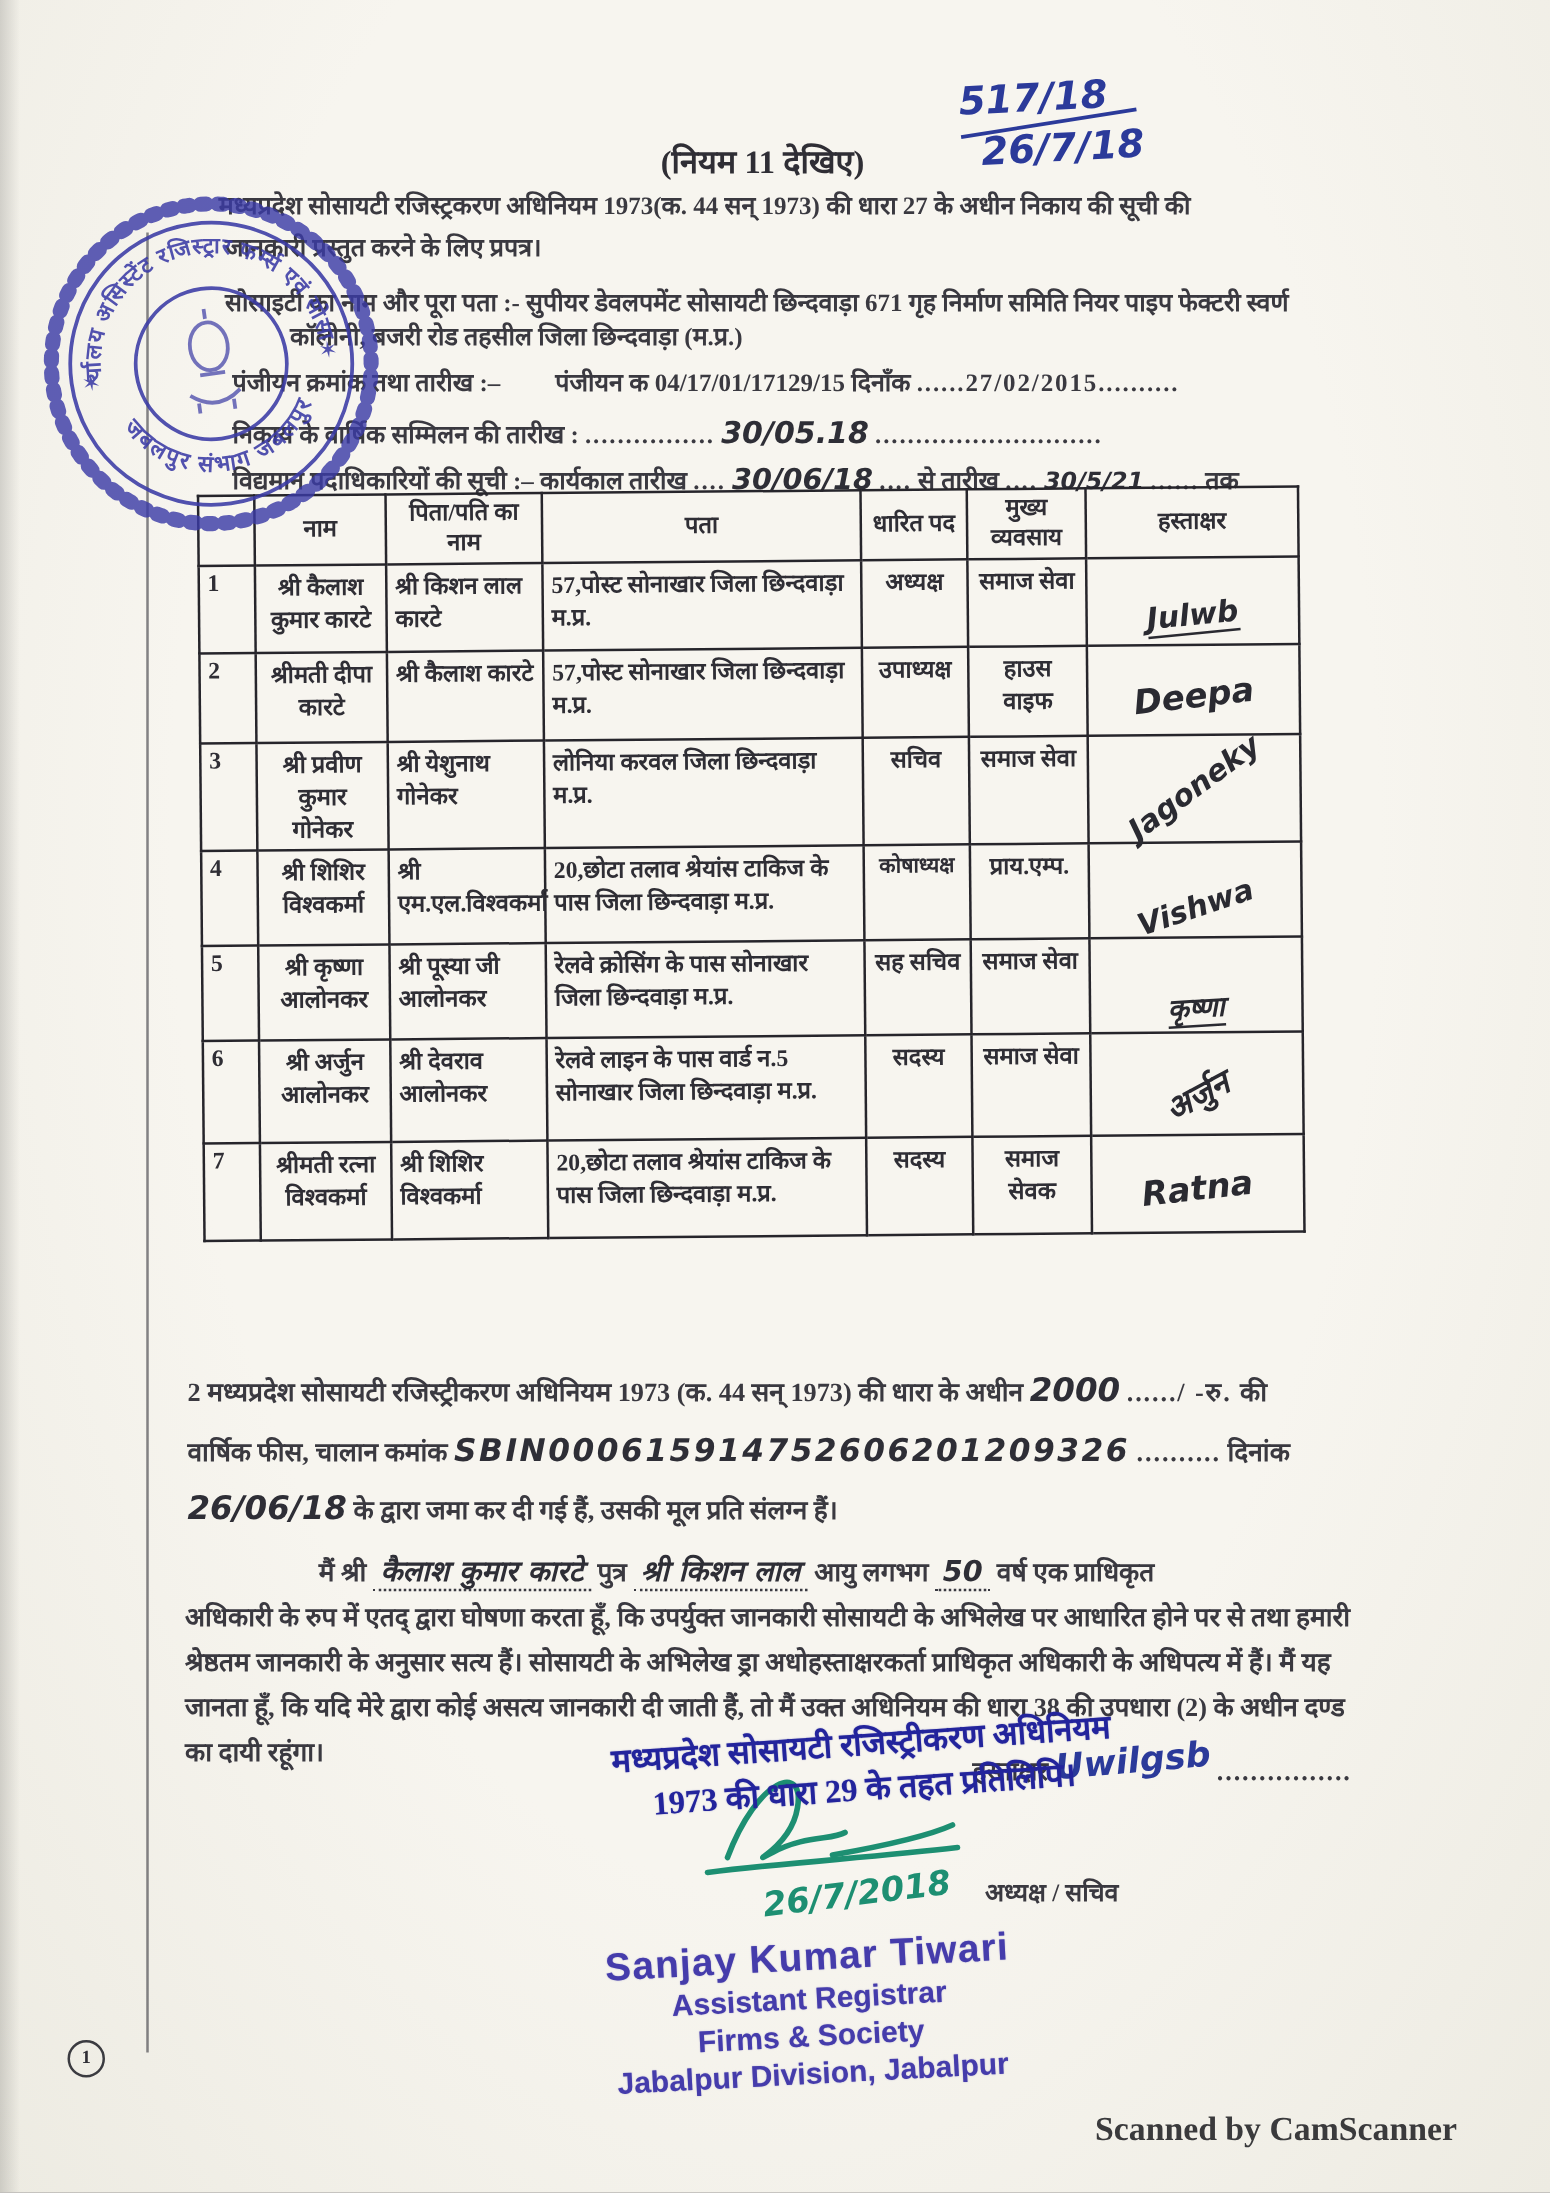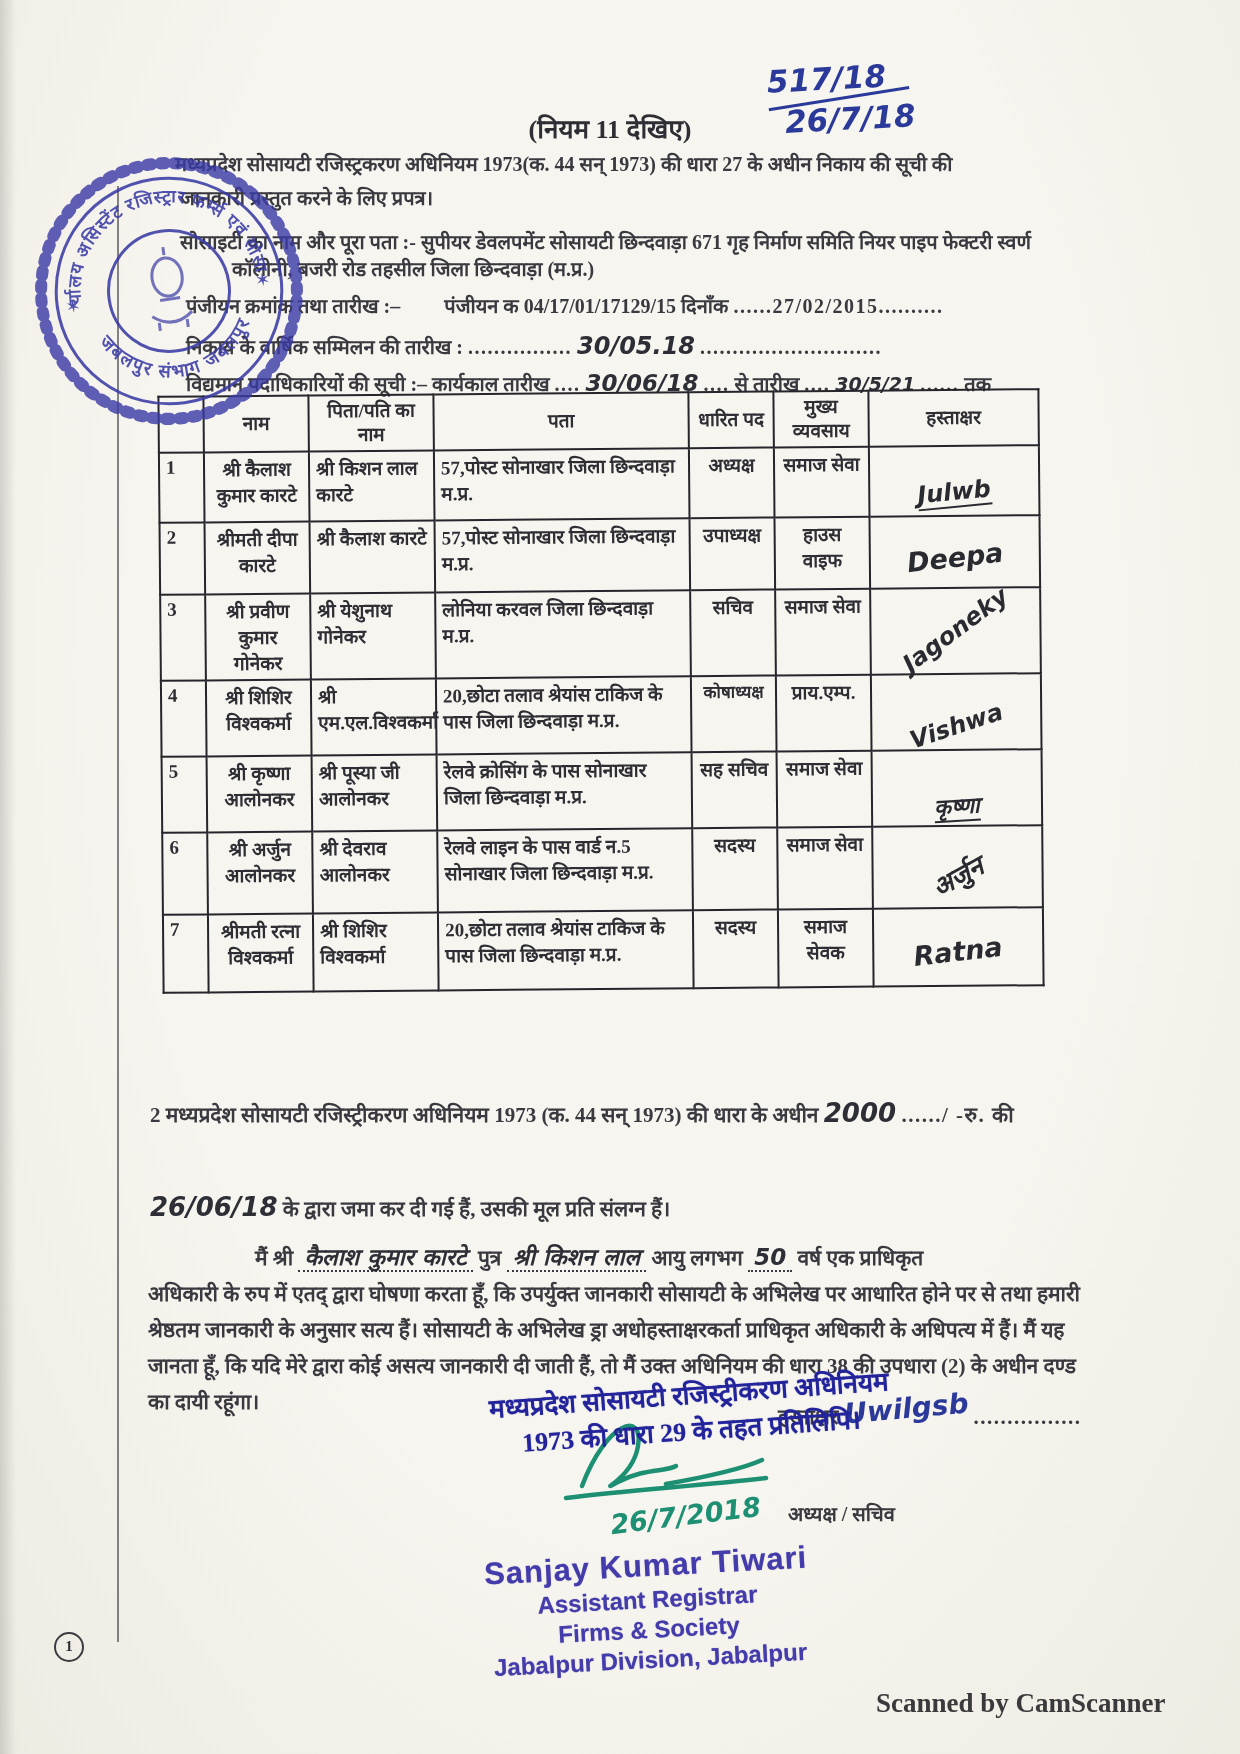--- a/index.html
+++ b/index.html
@@ -209,20 +209,26 @@
       <td class="cell-c"><span class="sig" style="transform:rotate(-6deg);font-size:27px;margin-top:24px;">Ratna</span></td>
     </tr>
   </tbody>
     </table>
 
   <div class="line print big" style="left:150px;top:1098px;">
     <span>2 मध्यप्रदेश सोसायटी रजिस्ट्रीकरण अधिनियम 1973 (क. 44 सन् 1973) की धारा के अधीन</span>
     <span class="hw hwd" style="font-size:26px;">2000</span>
     <span class="dots">....../ -रु. की</span>
   </div>
+  <div class="line print big" style="left:150px;top:1146px;">
+    <span>वार्षिक फीस, चालान कमांक</span>
+    <span class="hw hwd" style="font-size:25px;letter-spacing:2px;">SBIN000615914752606201209326</span>
+    <span class="dots">..........</span>
+    <span>दिनांक</span>
+  </div>
   <div class="line print big" style="left:150px;top:1192px;">
     <span class="hw hwd" style="font-size:26px;">26/06/18</span>
     <span>के  द्वारा जमा  कर दी गई हैं, उसकी मूल प्रति संलग्न हैं।</span>
   </div>
 
   <div class="line print big" style="left:255px;top:1240px;text-align:center;">
     <span>मैं श्री</span>
     <span class="hw hwd fill" style="font-size:23px;">कैलाश कुमार कारटे</span>
     <span>पुत्र</span>
     <span class="hw hwd fill" style="font-size:23px;">श्री किशन लाल</span>

